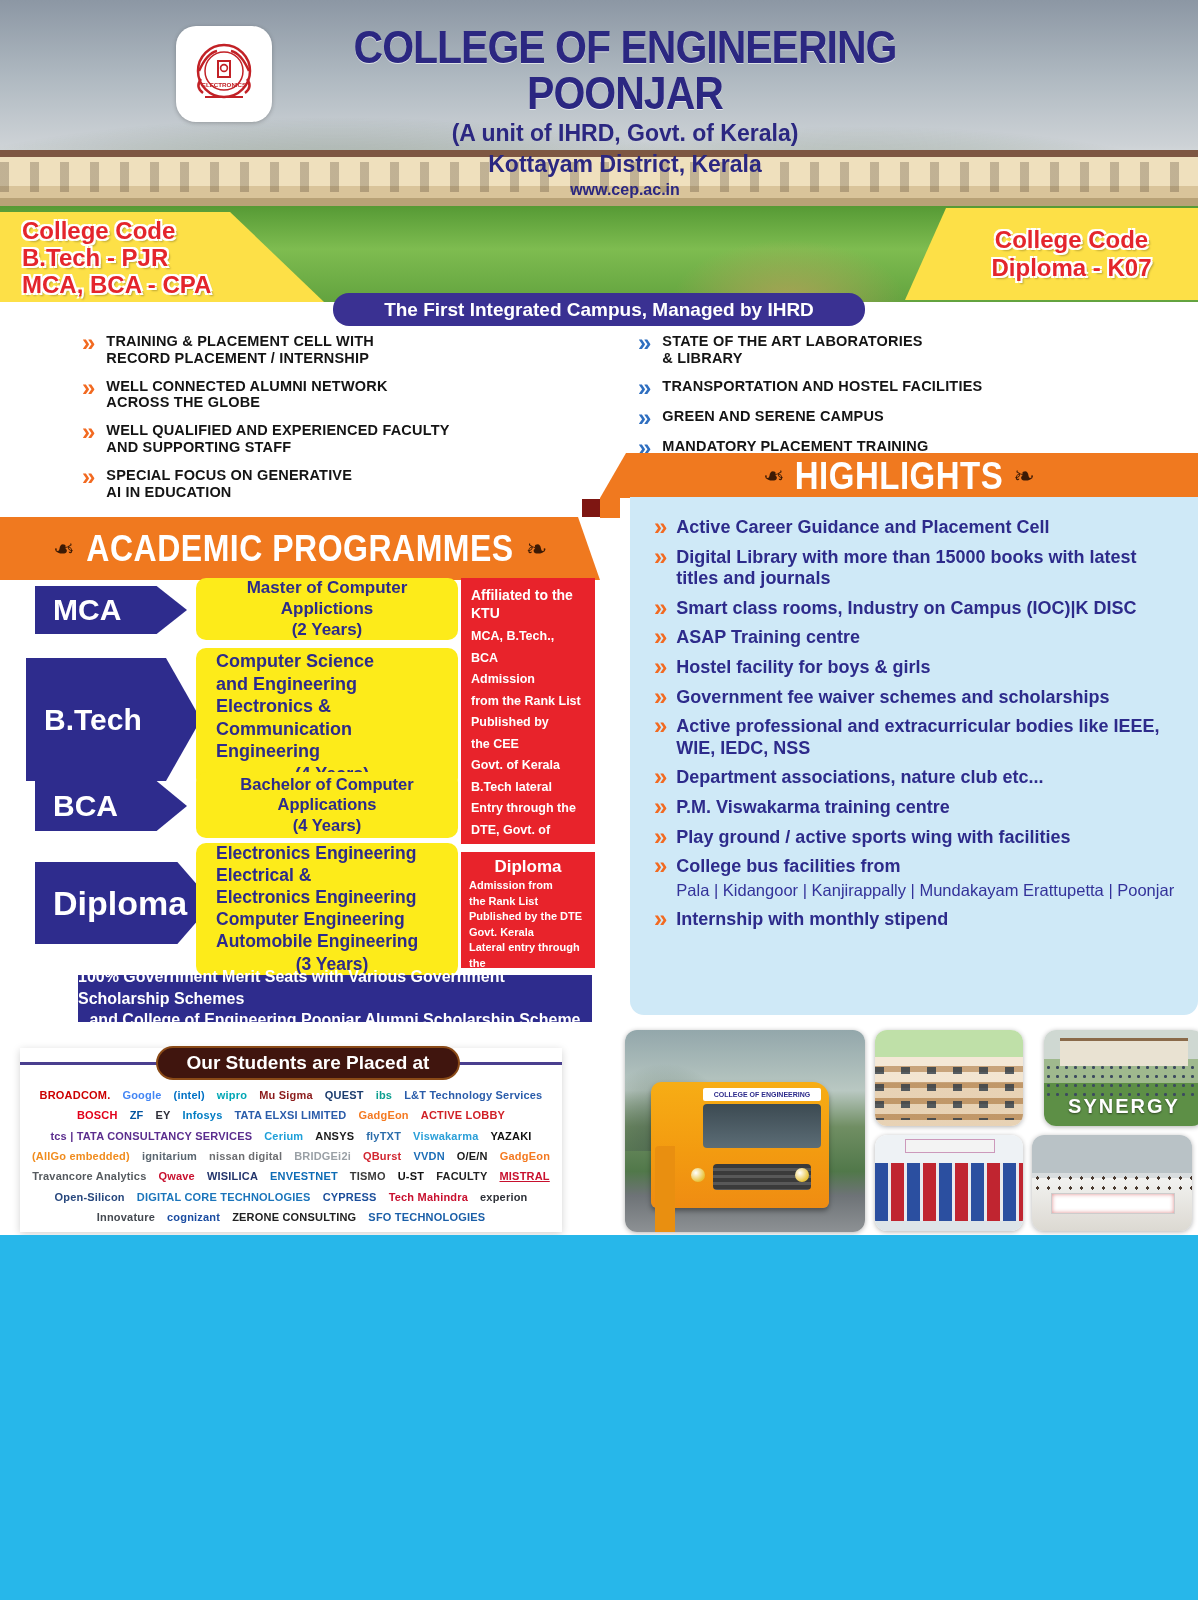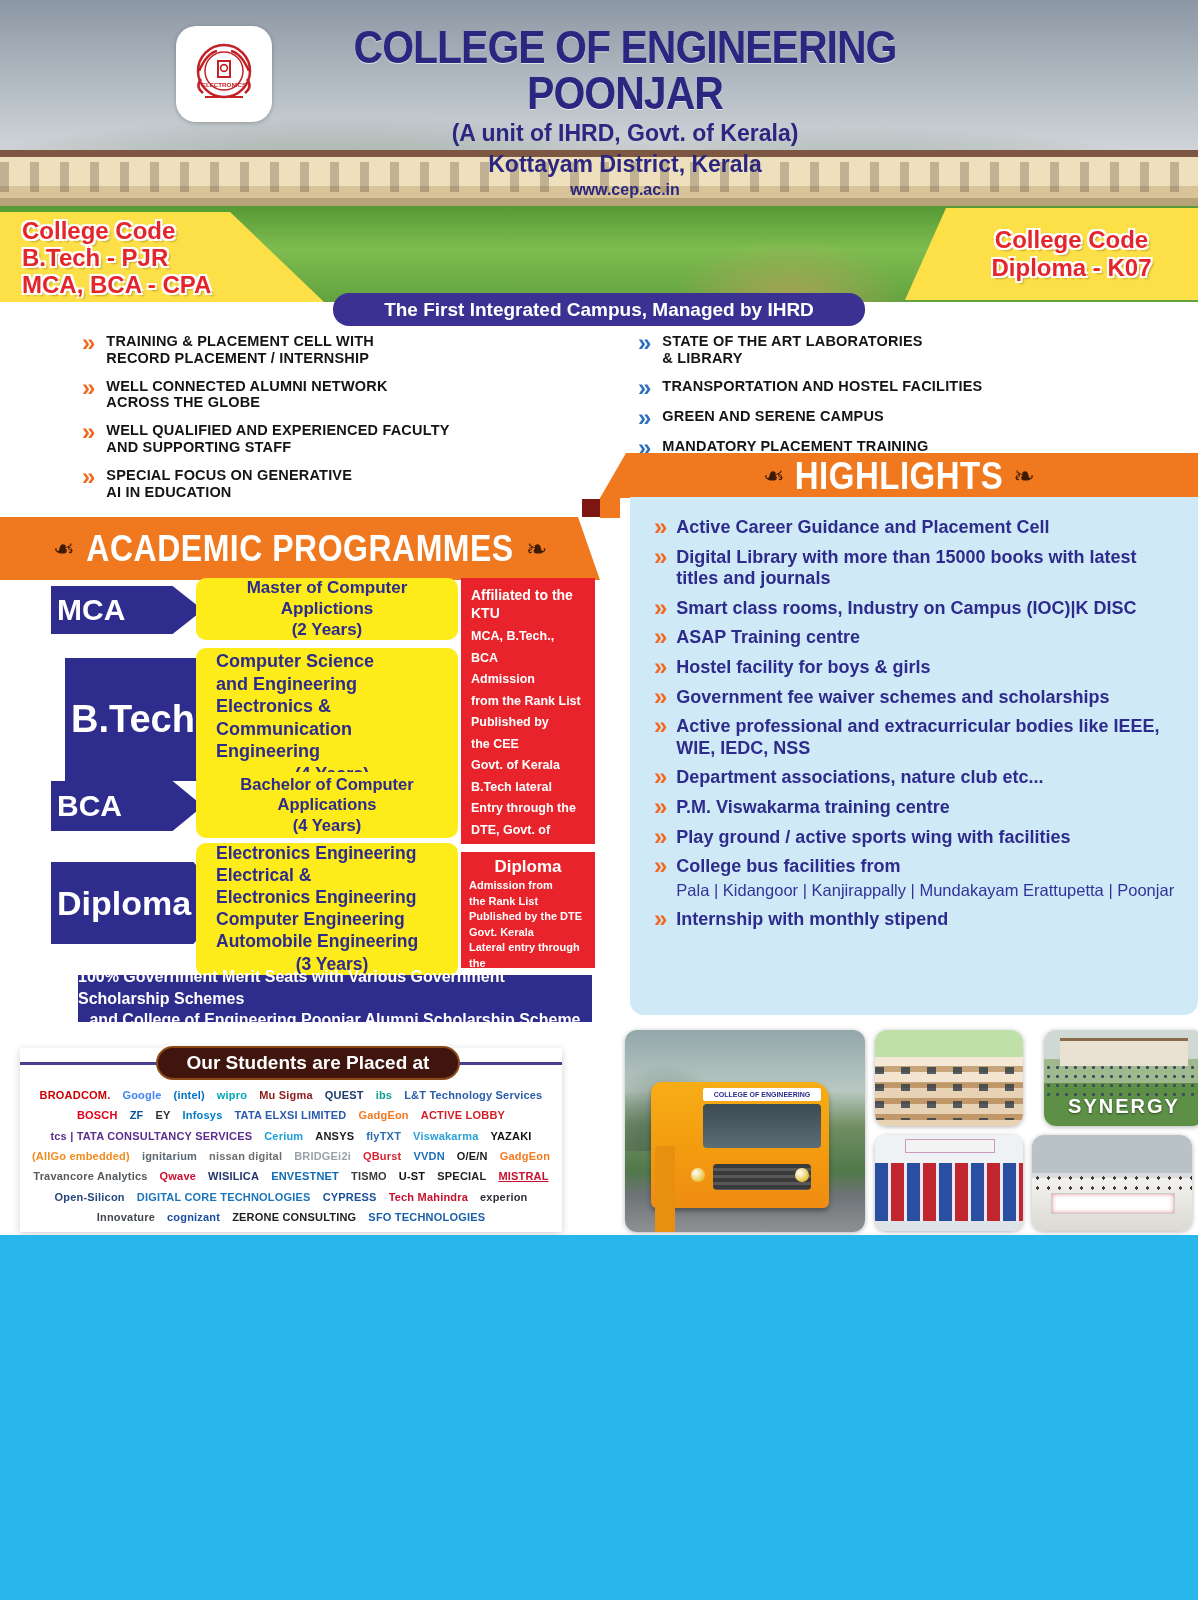--- a/index.html
+++ b/index.html
@@ -69,21 +69,21 @@
   .hl-text{font-size:18px;font-weight:800;color:#2d2b8b;line-height:1.2;}
   .hl-sub{font-size:16.5px;font-weight:400;color:#33329a;line-height:1.3;margin-top:2px;}
 
   
   .ap-banner{position:absolute;left:0;top:517px;width:600px;height:63px;background:#f0791f;
     clip-path:polygon(0 0,calc(100% - 22px) 0,100% 100%,0 100%);
     display:flex;align-items:center;justify-content:center;gap:12px;}
   .ap-title{color:#fff;font-weight:900;font-size:32px;letter-spacing:.5px;transform:scale(1,1.15);}
   .prog-arrow{position:absolute;background:#2e2c8d;color:#fff;font-weight:900;
     clip-path:polygon(0 0,80% 0,100% 50%,80% 100%,0 100%);
-    display:flex;align-items:center;padding-left:6px;box-sizing:border-box;margin-left:16px;}
+    display:flex;align-items:center;padding-left:18px;box-sizing:border-box;}
   .prog-box{position:absolute;background:#fdeb1a;border-radius:10px;color:#2d2b8b;font-weight:800;
     display:flex;flex-direction:column;justify-content:center;box-sizing:border-box;padding:6px 10px;}
   .prog-box .yline{line-height:1.25;}
   .prog-years{text-align:center;line-height:1.3;}
   .center-lines{text-align:center;}
   .left-lines{text-align:left;padding-left:20px;}
 
   .red-box{position:absolute;background:#e8232b;color:#fff;font-weight:700;box-sizing:border-box;}
   .ktu-box{left:461px;top:578px;width:134px;height:266px;padding:8px 10px;font-size:12.5px;line-height:1.72;}
   .ktu-head{font-size:14px;font-weight:900;line-height:1.3;margin-bottom:4px;}
@@ -324,21 +324,21 @@
   </div>
 
   <div class="prog-arrow" style="left:35px;top:586px;width:152px;height:48px;font-size:30px;">MCA</div>
   <div class="prog-box center-lines" style="left:196px;top:578px;width:262px;height:62px;font-size:17px;">
     <div id="prog-lines-0">
         <div class="yline">Master of Computer Applictions</div>
       </div>
     <div class="prog-years">(2 Years)</div>
   </div>
 
-  <div class="prog-arrow" style="left:49px;top:658px;width:175px;height:123px;font-size:38px;">B.Tech</div>
+  <div class="prog-arrow" style="left:26px;top:658px;width:175px;height:123px;font-size:30px;">B.Tech</div>
   <div class="prog-box left-lines" style="left:196px;top:648px;width:262px;height:140px;font-size:18px;">
     <div id="prog-lines-1">
         <div class="yline">Computer Science</div>
         <div class="yline">and Engineering</div>
         <div class="yline">Electronics &amp;</div>
         <div class="yline">Communication Engineering</div>
       </div>
     <div class="prog-years">(4 Years)</div>
   </div>
 
@@ -426,21 +426,21 @@
         <span class="chip" style="color: rgb(210, 38, 48);">QBurst</span>
         <span class="chip" style="color: rgb(29, 110, 183);">VVDN</span>
         <span class="chip" style="color: rgb(26, 26, 26);">O/E/N</span>
         <span class="chip" style="color: rgb(244, 121, 32);">GadgEon</span>
         <span class="chip" style="color: rgb(85, 90, 95);">Travancore Analytics</span>
         <span class="chip" style="color: rgb(200, 16, 46);">Qwave</span>
         <span class="chip" style="color: rgb(35, 53, 108);">WISILICA</span>
         <span class="chip" style="color: rgb(13, 108, 181);">ENVESTNET</span>
         <span class="chip" style="color: rgb(58, 58, 58);">TISMO</span>
         <span class="chip" style="color: rgb(17, 17, 17);">U-ST</span>
-        <span class="chip" style="color: rgb(34, 34, 34);">SPECIAL</span>
+        <span class="chip" style="color: rgb(34, 34, 34);">FACULTY</span>
         <span class="chip" style="color: rgb(200, 16, 46); text-decoration: underline;">MISTRAL</span>
         <span class="chip" style="color: rgb(39, 71, 125);">Open-Silicon</span>
         <span class="chip" style="color: rgb(27, 117, 187);">DIGITAL CORE TECHNOLOGIES</span>
         <span class="chip" style="color: rgb(27, 78, 155);">CYPRESS</span>
         <span class="chip" style="color: rgb(200, 16, 46);">Tech Mahindra</span>
         <span class="chip" style="color: rgb(46, 49, 56);">experion</span>
         <span class="chip" style="color: rgb(68, 73, 80);">Innovature</span>
         <span class="chip" style="color: rgb(26, 76, 161);">cognizant</span>
         <span class="chip" style="color: rgb(34, 34, 34);">ZERONE CONSULTING</span>
         <span class="chip" style="color: rgb(27, 95, 168);">SFO TECHNOLOGIES</span>

